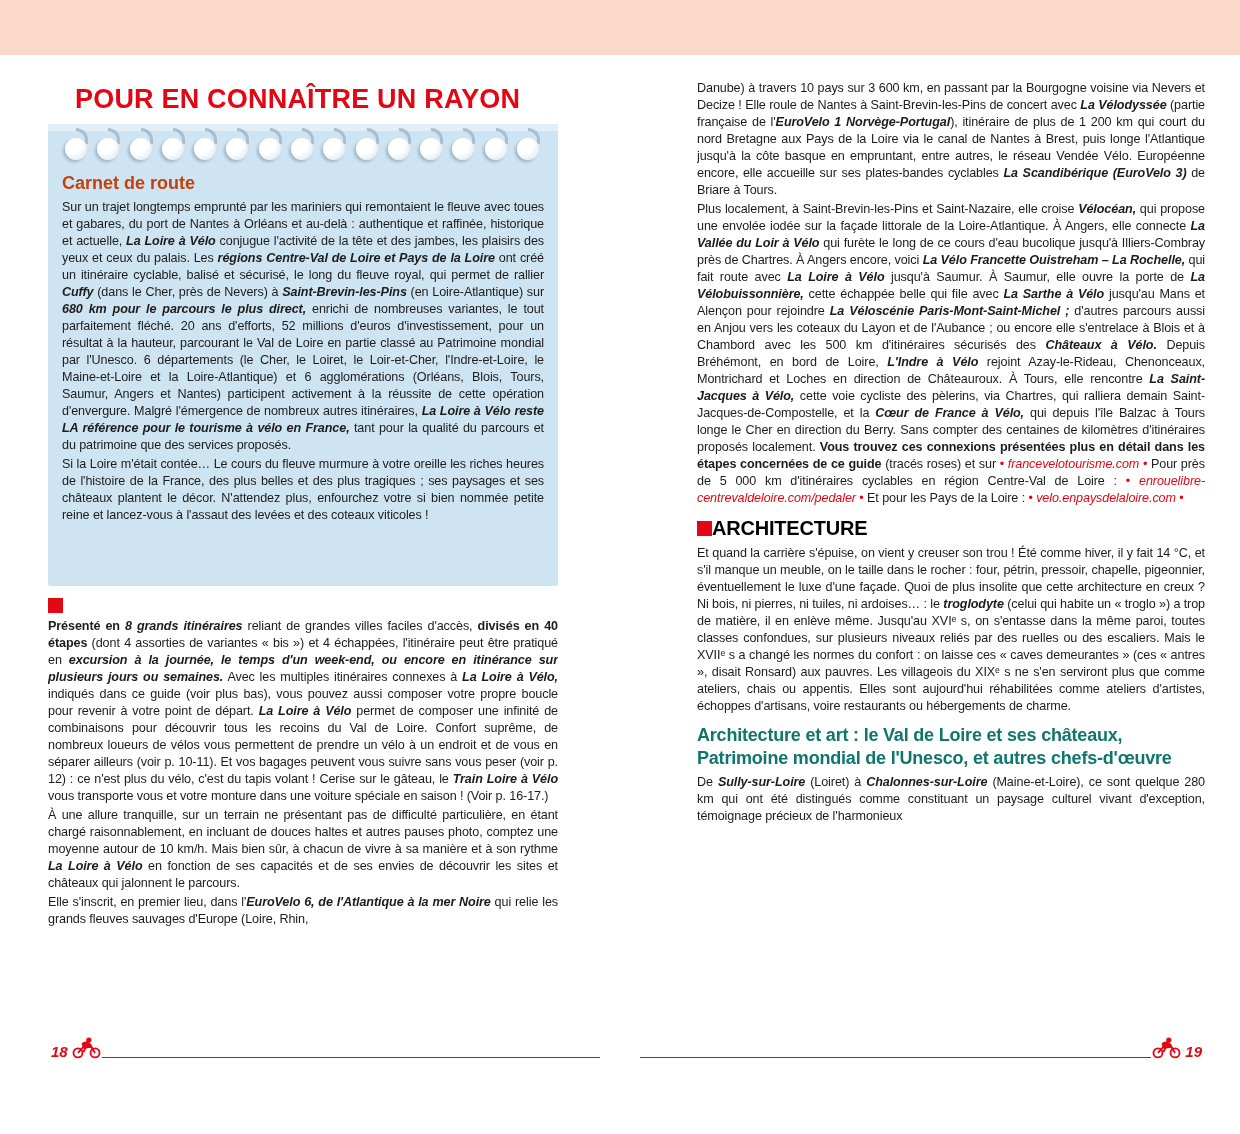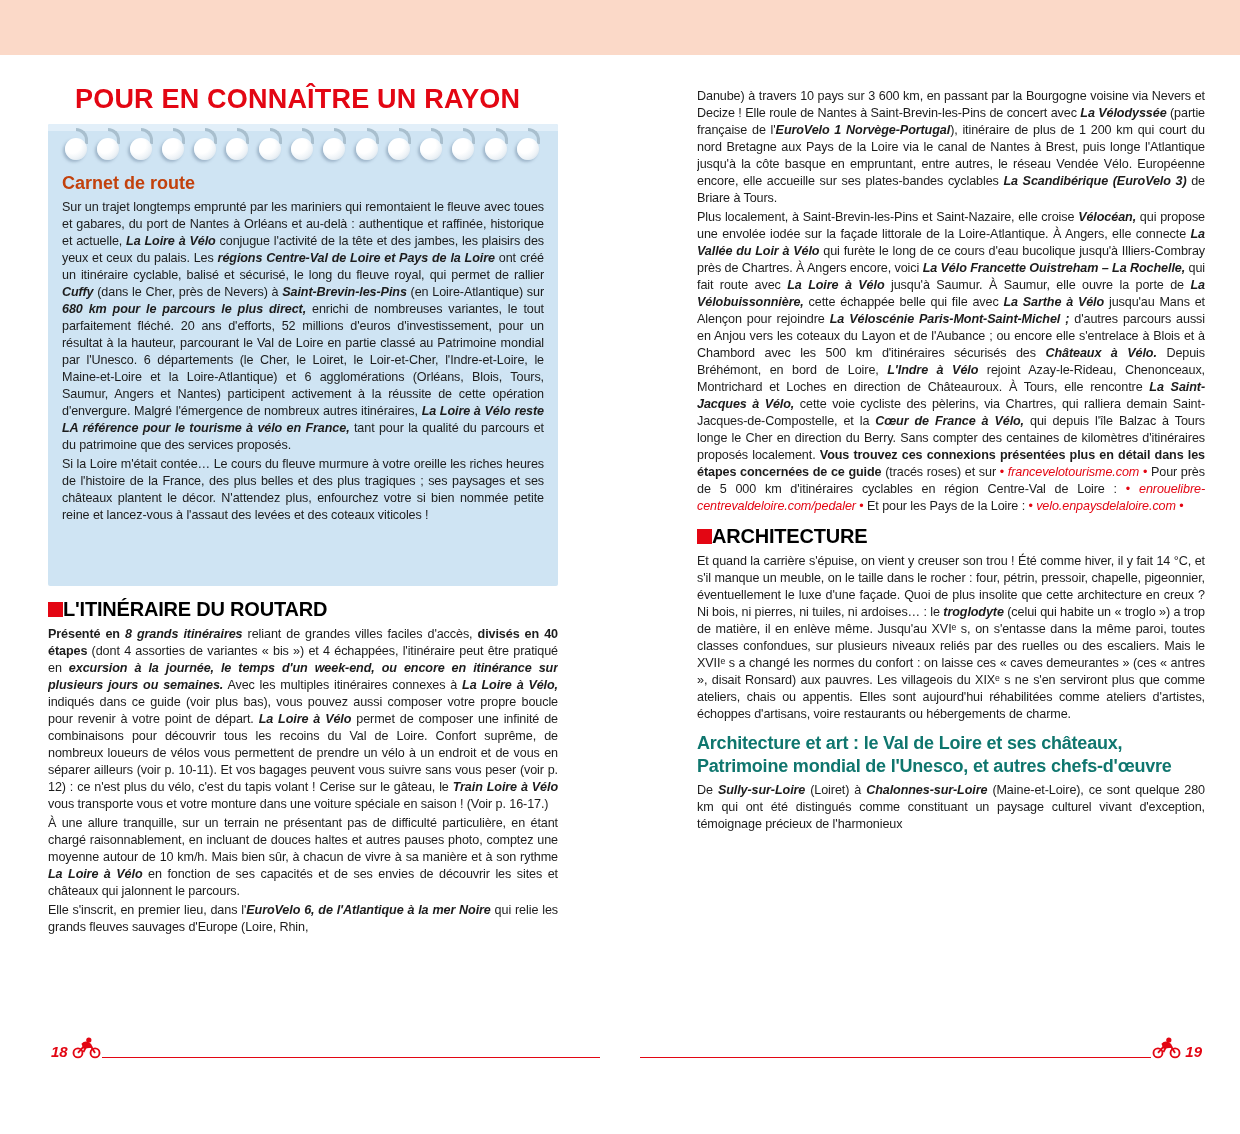--- a/index.html
+++ b/index.html
@@ -43,21 +43,21 @@
   .st-lk{color:#e30613;font-style:italic;}
   
   .h2{
     display:flex;align-items:center;font-size:20px;font-weight:700;
     color:#000;margin:0 0 5px;letter-spacing:-.2px;
   }
   .sq{width:15px;height:15px;background:#e30613;flex:0 0 auto;}
   .sub-heading{color:#e30613;font-size:17.5px;font-weight:700;margin:9px 0 3px;letter-spacing:-.2px;}
   .art-heading{color:#0f766e;font-size:18px;line-height:23px;font-weight:700;margin:9px 0 4px;letter-spacing:-.2px;}
   .left-lower{position:absolute;left:48px;top:598px;width:510px;height:438px;overflow:hidden;}
-  .right-col{position:absolute;left:697px;top:88px;width:508px;height:956px;overflow:hidden;}
+  .right-col{position:absolute;left:697px;top:80px;width:508px;height:956px;overflow:hidden;}
   .mt{margin-top:10px;}
   
   .footer{position:absolute;top:1036px;height:24px;display:flex;align-items:flex-end;}
   .footer-left{left:48px;width:552px;justify-content:center;}
   .footer-right{left:640px;width:565px;}
   .page-num{color:#e30613;font-weight:700;font-style:italic;font-size:15px;line-height:15px;margin:0 3px 1px;}
   .footer-rule{flex:1 1 auto;border-bottom:1.6px solid #e30613;margin-bottom:2px;}
   .bike{width:31px;height:23px;display:block;margin-bottom:1px;}
 </style>
 </head>
@@ -86,21 +86,20 @@
     <div class="ring"></div>
   </div>
   <div class="carnet-heading">Carnet de route</div>
   <p class="body"><span>Sur un trajet longtemps emprunté par les mariniers qui remontaient le fleuve avec toues et gabares, du port de Nantes à Orléans et au-delà : authentique et raffinée, historique et actuelle, </span><span class="st-bi">La Loire à Vélo</span><span> conjugue l'activité de la tête et des jambes, les plaisirs des yeux et ceux du palais. Les </span><span class="st-bi">régions Centre-Val de Loire et Pays de la Loire</span><span> ont créé un itinéraire cyclable, balisé et sécurisé, le long du fleuve royal, qui permet de rallier </span><span class="st-bi">Cuffy</span><span> (dans le Cher, près de Nevers) à </span><span class="st-bi">Saint-Brevin-les-Pins</span><span> (en Loire-Atlantique) sur </span><span class="st-bi">680 km pour le parcours le plus direct,</span><span> enrichi de nombreuses variantes, le tout parfaitement fléché. 20 ans d'efforts, 52 millions d'euros d'investissement, pour un résultat à la hauteur, parcourant le Val de Loire en partie classé au Patrimoine mondial par l'Unesco. 6 départements (le Cher, le Loiret, le Loir-et-Cher, l'Indre-et-Loire, le Maine-et-Loire et la Loire-Atlantique) et 6 agglomérations (Orléans, Blois, Tours, Saumur, Angers et Nantes) participent activement à la réussite de cette opération d'envergure. Malgré l'émergence de nombreux autres itinéraires, </span><span class="st-bi">La Loire à Vélo reste LA référence pour le tourisme à vélo en France,</span><span> tant pour la qualité du parcours et du patrimoine que des services proposés.</span></p>
   <p class="body"><span>Si la Loire m'était contée… Le cours du fleuve murmure à votre oreille les riches heures de l'histoire de la France, des plus belles et des plus tragiques ; ses paysages et ses châteaux plantent le décor. N'attendez plus, enfourchez votre si bien nommée petite reine et lancez-vous à l'assaut des levées et des coteaux viticoles !</span></p>
 </div>
 
 <div class="left-lower">
   <div class="h2">
     <span class="sq"></span>
-    <span>L'ITINÉRAIRE DU ROUTARD</span>
   </div>
   <p class="body"><span class="st-b">Présenté en </span><span class="st-bi">8 grands itinéraires</span><span> reliant de grandes villes faciles d'accès, </span><span class="st-b">divisés en 40 étapes</span><span> (dont 4 assorties de variantes « bis ») et 4 échappées, l'itinéraire peut être pratiqué en </span><span class="st-bi">excursion à la journée, le temps d'un week-end, ou encore en itinérance sur plusieurs jours ou semaines.</span><span> Avec les multiples itinéraires connexes à </span><span class="st-bi">La Loire à Vélo,</span><span> indiqués dans ce guide (voir plus bas), vous pouvez aussi composer votre propre boucle pour revenir à votre point de départ. </span><span class="st-bi">La Loire à Vélo</span><span> permet de composer une infinité de combinaisons pour découvrir tous les recoins du Val de Loire. Confort suprême, de nombreux loueurs de vélos vous permettent de prendre un vélo à un endroit et de vous en séparer ailleurs (voir p. 10-11). Et vos bagages peuvent vous suivre sans vous peser (voir p. 12) : ce n'est plus du vélo, c'est du tapis volant ! Cerise sur le gâteau, le </span><span class="st-bi">Train Loire à Vélo</span><span> vous transporte vous et votre monture dans une voiture spéciale en saison ! (Voir p. 16-17.)</span></p>
   <p class="body"><span>À une allure tranquille, sur un terrain ne présentant pas de difficulté particulière, en étant chargé raisonnablement, en incluant de douces haltes et autres pauses photo, comptez une moyenne autour de 10 km/h. Mais bien sûr, à chacun de vivre à sa manière et à son rythme </span><span class="st-bi">La Loire à Vélo</span><span> en fonction de ses capacités et de ses envies de découvrir les sites et châteaux qui jalonnent le parcours.</span></p>
   <p class="body"><span>Elle s'inscrit, en premier lieu, dans l'</span><span class="st-bi">EuroVelo 6, de l'Atlantique à la mer Noire</span><span> qui relie les grands fleuves sauvages d'Europe (Loire, Rhin,</span></p>
 </div>
 
 <div class="right-col">
   <p class="body"><span>Danube) à travers 10 pays sur 3 600 km, en passant par la Bourgogne voisine via Nevers et Decize ! Elle roule de Nantes à Saint-Brevin-les-Pins de concert avec </span><span class="st-bi">La Vélodyssée</span><span> (partie française de l'</span><span class="st-bi">EuroVelo 1 Norvège-Portugal</span><span>), itinéraire de plus de 1 200 km qui court du nord Bretagne aux Pays de la Loire via le canal de Nantes à Brest, puis longe l'Atlantique jusqu'à la côte basque en empruntant, entre autres, le réseau Vendée Vélo. Européenne encore, elle accueille sur ses plates-bandes cyclables </span><span class="st-bi">La Scandibérique (EuroVelo 3)</span><span> de Briare à Tours.</span></p>
   <p class="body"><span>Plus localement, à Saint-Brevin-les-Pins et Saint-Nazaire, elle croise </span><span class="st-bi">Vélocéan,</span><span> qui propose une envolée iodée sur la façade littorale de la Loire-Atlantique. À Angers, elle connecte </span><span class="st-bi">La Vallée du Loir à Vélo</span><span> qui furète le long de ce cours d'eau bucolique jusqu'à Illiers-Combray près de Chartres. À Angers encore, voici </span><span class="st-bi">La Vélo Francette Ouistreham – La Rochelle,</span><span> qui fait route avec </span><span class="st-bi">La Loire à Vélo</span><span> jusqu'à Saumur. À Saumur, elle ouvre la porte de </span><span class="st-bi">La Vélobuissonnière,</span><span> cette échappée belle qui file avec </span><span class="st-bi">La Sarthe à Vélo</span><span> jusqu'au Mans et Alençon pour rejoindre </span><span class="st-bi">La Véloscénie Paris-Mont-Saint-Michel ;</span><span> d'autres parcours aussi en Anjou vers les coteaux du Layon et de l'Aubance ; ou encore elle s'entrelace à Blois et à Chambord avec les 500 km d'itinéraires sécurisés des </span><span class="st-bi">Châteaux à Vélo.</span><span> Depuis Bréhémont, en bord de Loire, </span><span class="st-bi">L'Indre à Vélo</span><span> rejoint Azay-le-Rideau, Chenonceaux, Montrichard et Loches en direction de Châteauroux. À Tours, elle rencontre </span><span class="st-bi">La Saint-Jacques à Vélo,</span><span> cette voie cycliste des pèlerins, via Chartres, qui ralliera demain Saint-Jacques-de-Compostelle, et la </span><span class="st-bi">Cœur de France à Vélo,</span><span> qui depuis l'île Balzac à Tours longe le Cher en direction du Berry. Sans compter des centaines de kilomètres d'itinéraires proposés localement. </span><span class="st-b">Vous trouvez ces connexions présentées plus en détail dans les étapes concernées de ce guide</span><span> (tracés roses) et sur </span><span class="st-rd">• </span><span class="st-lk">francevelotourisme.com</span><span class="st-rd"> •</span><span> Pour près de 5 000 km d'itinéraires cyclables en région Centre-Val de Loire : </span><span class="st-rd">• </span><span class="st-lk">enrouelibre-centrevaldeloire.com/pedaler</span><span class="st-rd"> •</span><span> Et pour les Pays de la Loire : </span><span class="st-rd">• </span><span class="st-lk">velo.enpaysdelaloire.com</span><span class="st-rd"> •</span></p>
   <div class="h2 mt">

